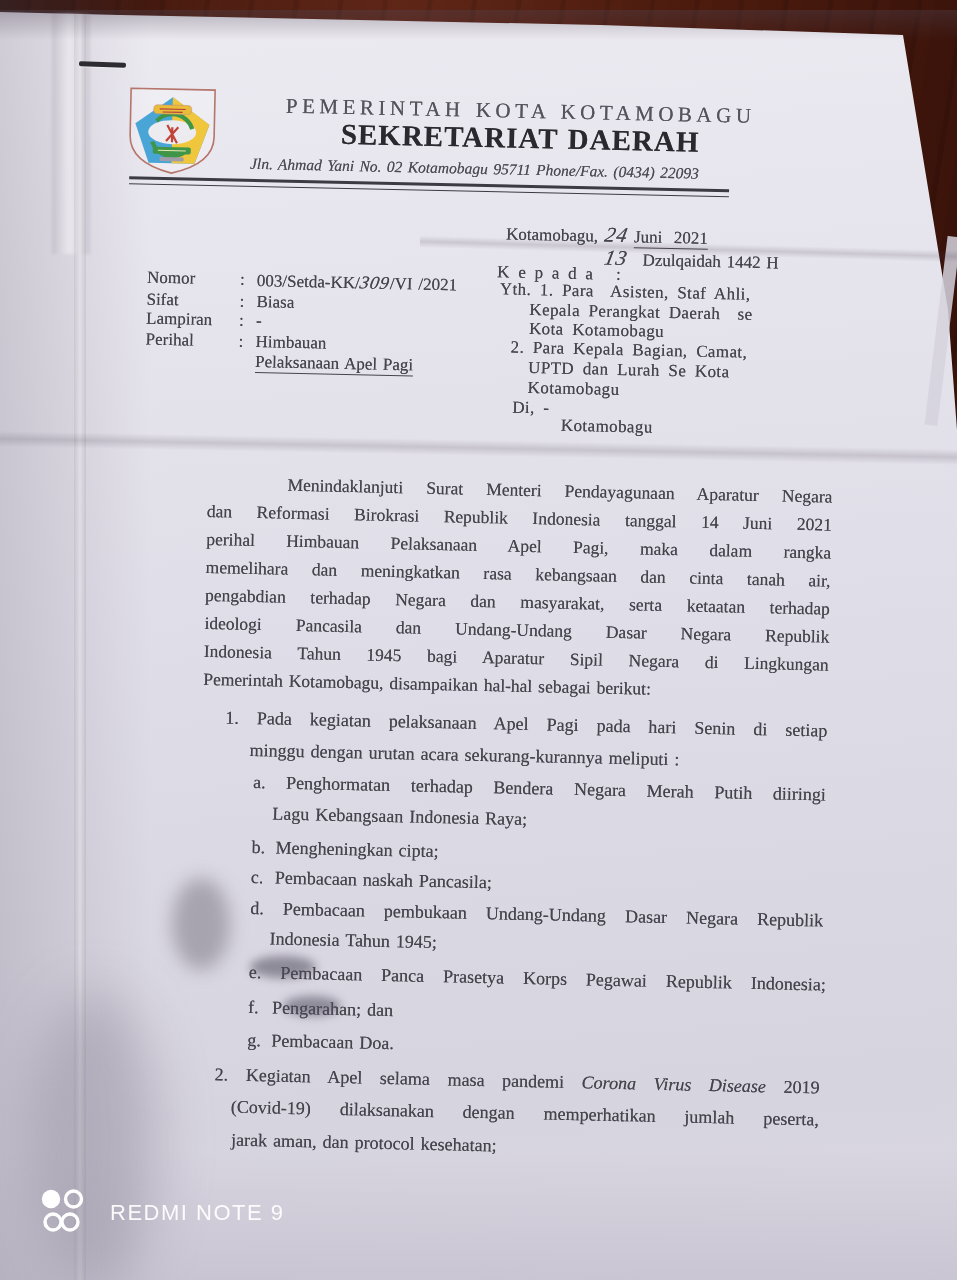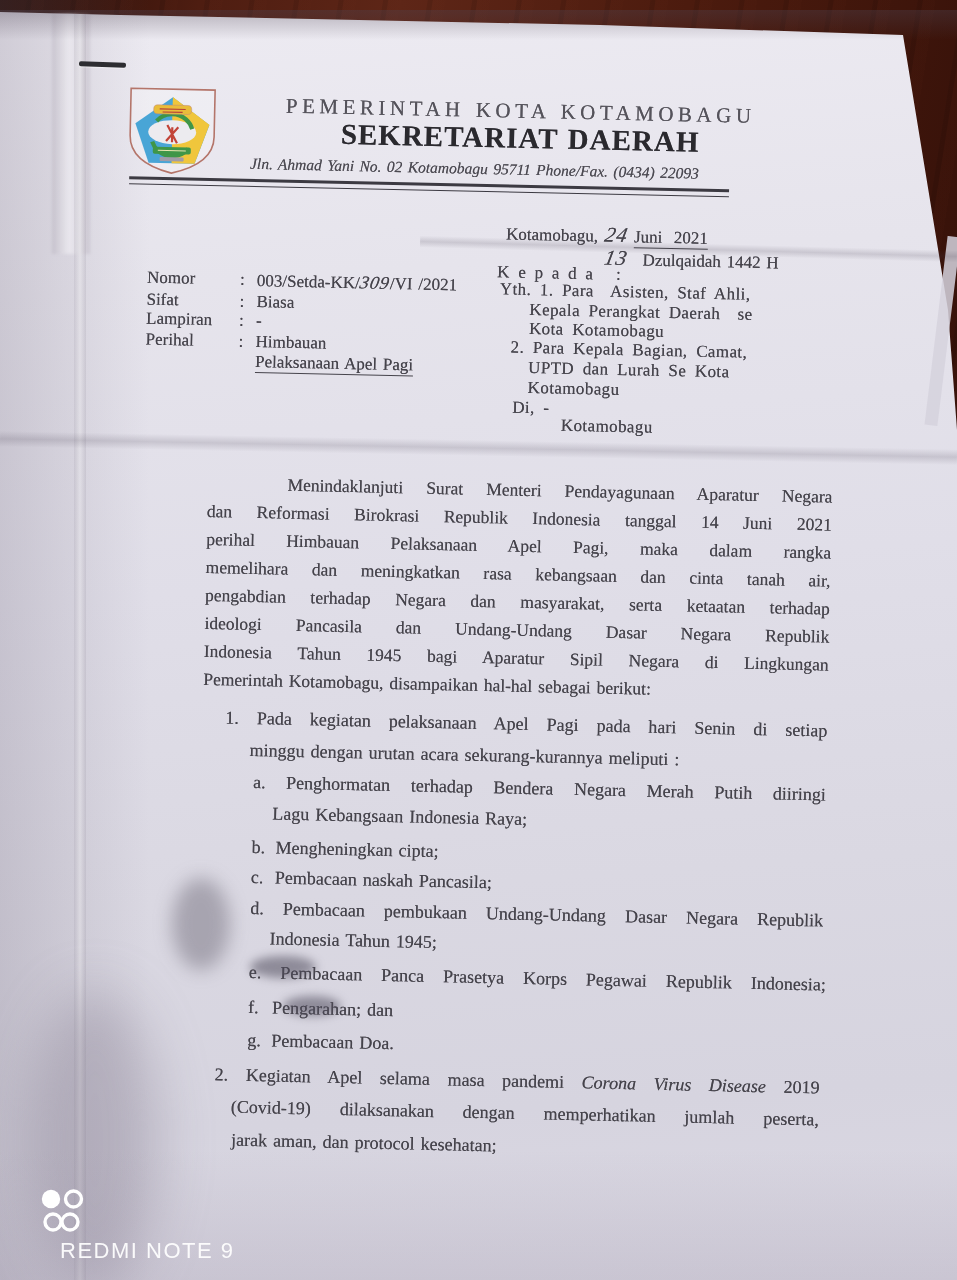--- a/index.html
+++ b/index.html
@@ -77,22 +77,22 @@
   .mk { display:inline-block; width:24px; }
   .it { font-style:italic; }
   
   #lh-gov { left:270px; top:91px; width:480px; text-align:center; font-size:21px; letter-spacing:4.5px; color:#55535b; }
   #lh-dept { left:270px; top:114px; width:480px; text-align:center; font-size:29px; font-weight:bold; letter-spacing:1px; color:#2a292e; }
   #lh-addr { left:230px; top:153px; width:470px; text-align:center; font-size:15.5px; font-style:italic; color:#4c4a52; }
   #lh-rule { position:absolute; left:120px; top:177px; width:600px; height:4px;
     border-top:3.2px solid #3c3a42; border-bottom:1.8px solid #3c3a42; }
   #logo { position:absolute; left:112px; top:86px; }
   
-  #watermark { position:absolute; left:40px; top:1188px; display:flex; 
-    font-family:"Liberation Sans","DejaVu Sans",sans-serif; color:rgba(255,255,255,.93);flex-direction:column; }
+  #watermark { position:absolute; left:40px; top:1188px; display:flex; align-items:center;
+    font-family:"Liberation Sans","DejaVu Sans",sans-serif; color:rgba(255,255,255,.93); }
   #wm-text { margin-left:20px; font-size:22px; letter-spacing:1.5px; line-height:29px; }
 </style>
 </head>
 <body>
 
 <div id="canvas">
 
   <div id="wood"></div>
   <div id="wood-grain"></div>
 

